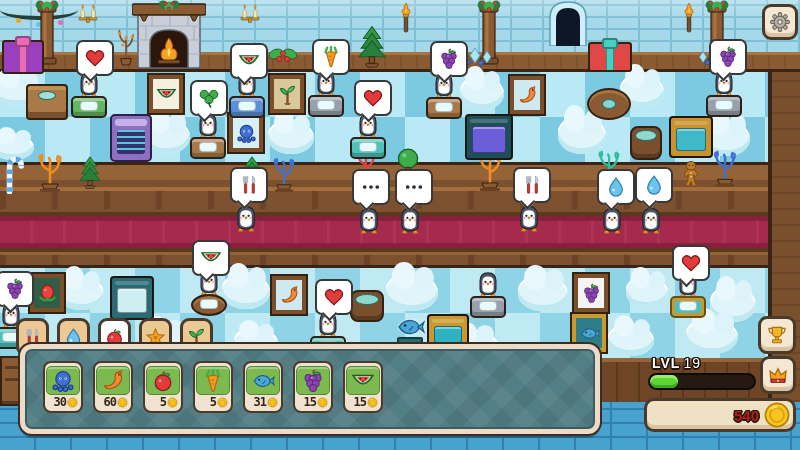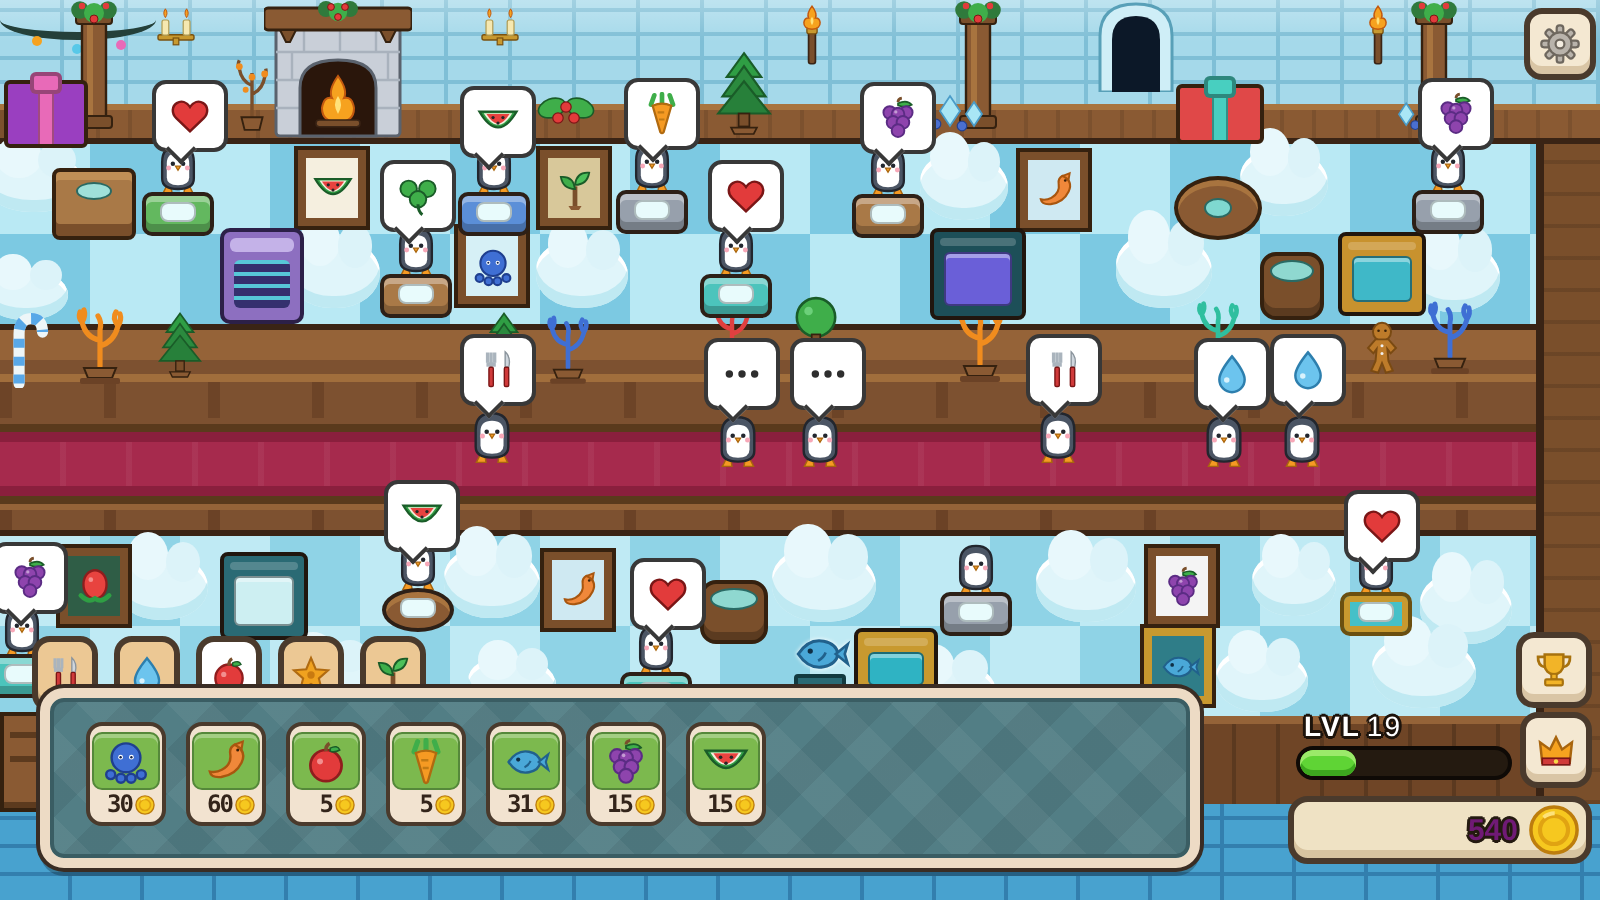--- a/index.html
+++ b/index.html
@@ -113,21 +113,21 @@
   .slot .price{display:flex;align-items:center;justify-content:flex-end;gap:1px;width:100%;flex:1;
     font:700 12px "DejaVu Sans Mono",monospace;color:#33241a;letter-spacing:-1px;padding-right:1px;box-sizing:border-box;}
   .cur{width:11px;height:11px;}
   .lvl-text{position:absolute;left:652px;top:355px;z-index:50;font:700 14px "Liberation Sans",sans-serif;color:#fff;letter-spacing:1px;
     text-shadow:-1.5px 0 #1c130b,1.5px 0 #1c130b,0 -1.5px #1c130b,0 1.5px #1c130b,-1px -1px #1c130b,1px 1px #1c130b,-1px 1px #1c130b,1px -1px #1c130b;}
   .lvl-text .val{margin-left:3px;font-weight:400;}
   .xp-track{position:absolute;left:648px;top:373px;width:108px;height:17px;background:#241a10;border:2px solid #0f0a06;border-radius:9px;z-index:50;box-sizing:border-box;overflow:hidden;}
   .xp-fill{height:100%;width:0;background:var(--xp,#5fd435);border-radius:7px;box-shadow:inset 0 3px 0 #9bea6a,inset 0 -3px 0 #3da81f;}
   .coin-bar{position:absolute;left:644px;top:398px;width:152px;height:34px;background:#efe2c4;border:3px solid #4a3a2c;border-radius:10px;z-index:50;
     box-sizing:border-box;box-shadow:inset 0 -4px 0 #d8c4a0;display:flex;align-items:center;justify-content:flex-end;padding-right:34px;}
-  .coin-num{font:700 15px "Liberation Sans",sans-serif;color:#701a75;
+  .coin-num{font:700 15px "Liberation Sans",sans-serif;color:#b91c1c;
     text-shadow:-1.5px 0 #241a10,1.5px 0 #241a10,0 -1.5px #241a10,0 1.5px #241a10,-1px -1px #241a10,1px 1px #241a10,-1px 1px #241a10,1px -1px #241a10;}
   .coin-bar .coin-ic{position:absolute;right:2px;top:50%;transform:translateY(-50%);width:28px;height:28px;}
   .defs{position:absolute;width:0;height:0;overflow:hidden;}
 </style>
 </head>
 <body>
 
 <svg class="defs" xmlns="http://www.w3.org/2000/svg">
   <symbol id="i-penguin" viewBox="0 0 20 24">
     <path d="M5 20 l-1.5 3 h4 L7 20 Z M15 20 l1.5 3 h-4 L13 20 Z" fill="#f59a23" stroke="#a8650e" stroke-width=".6"></path>

